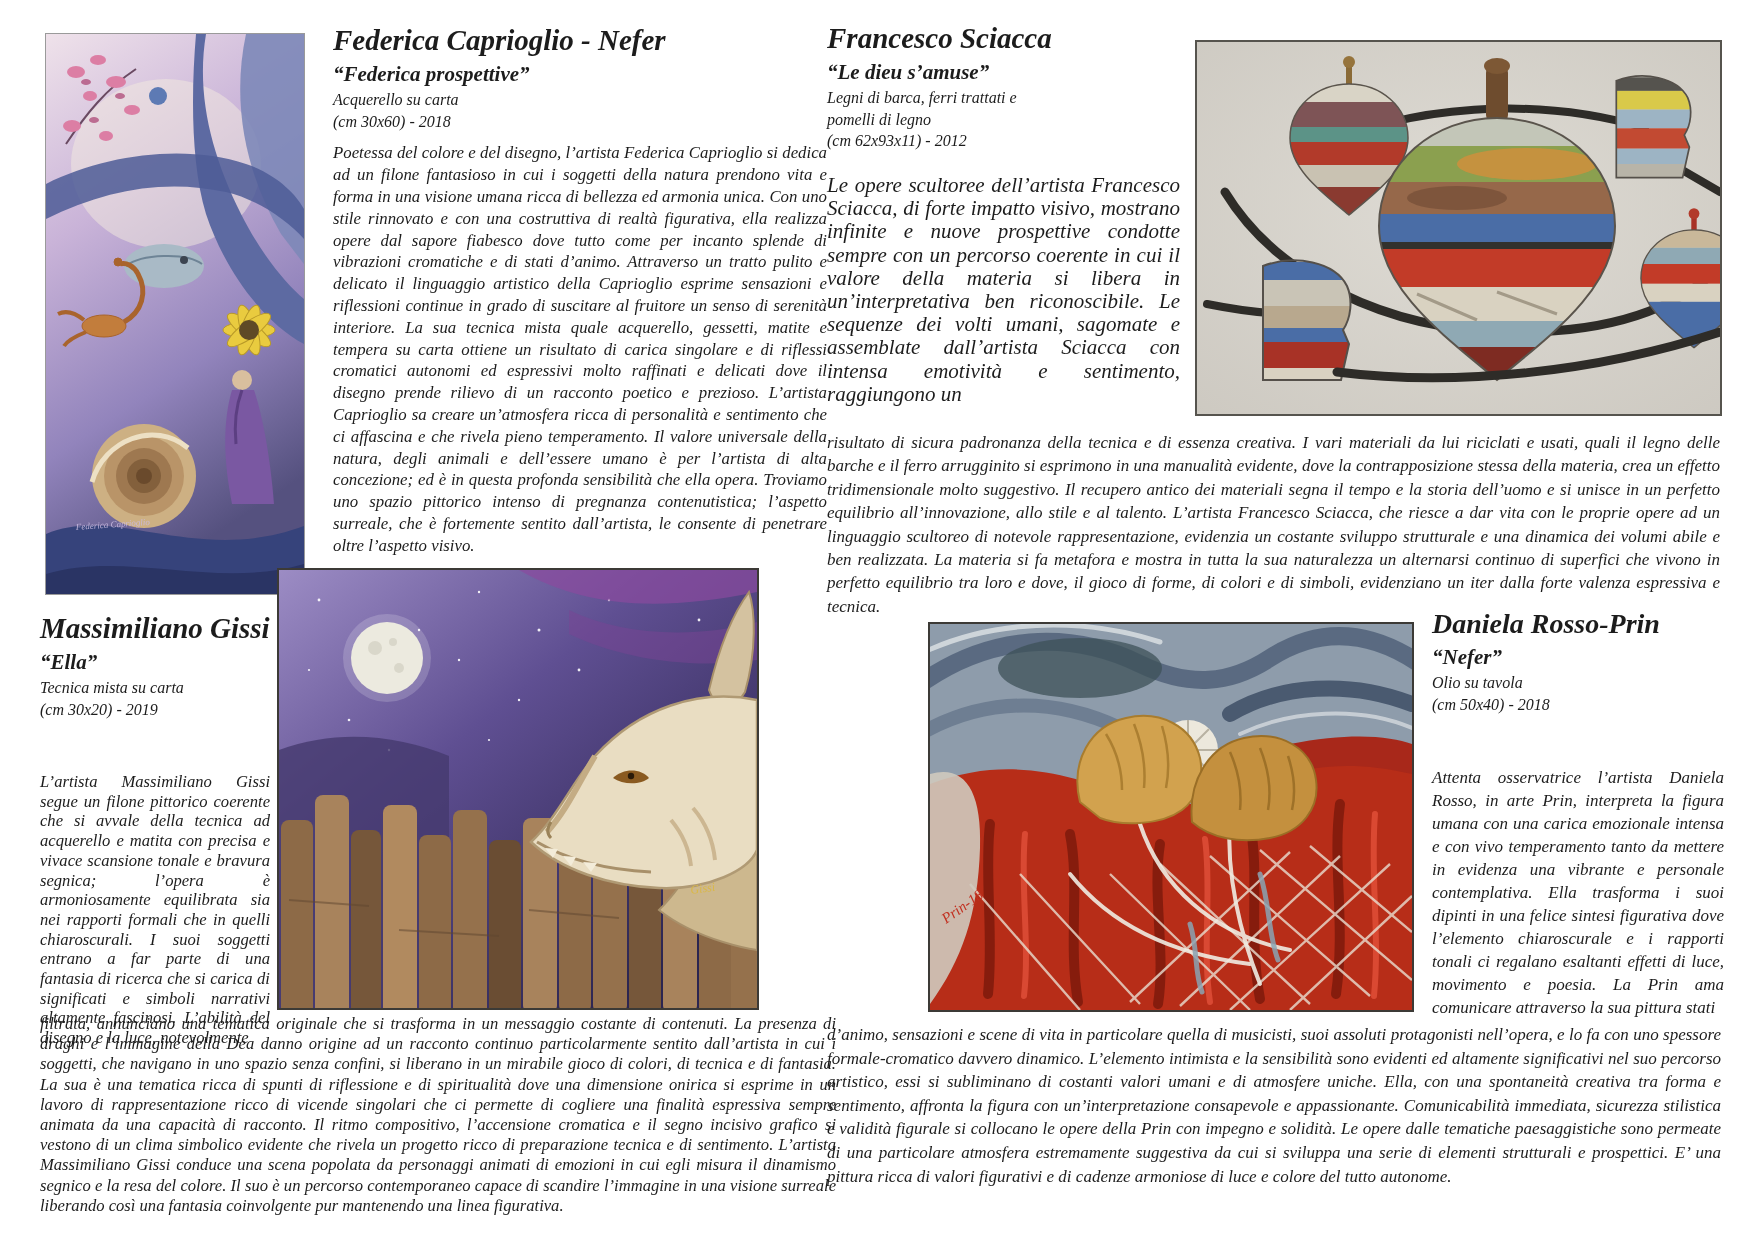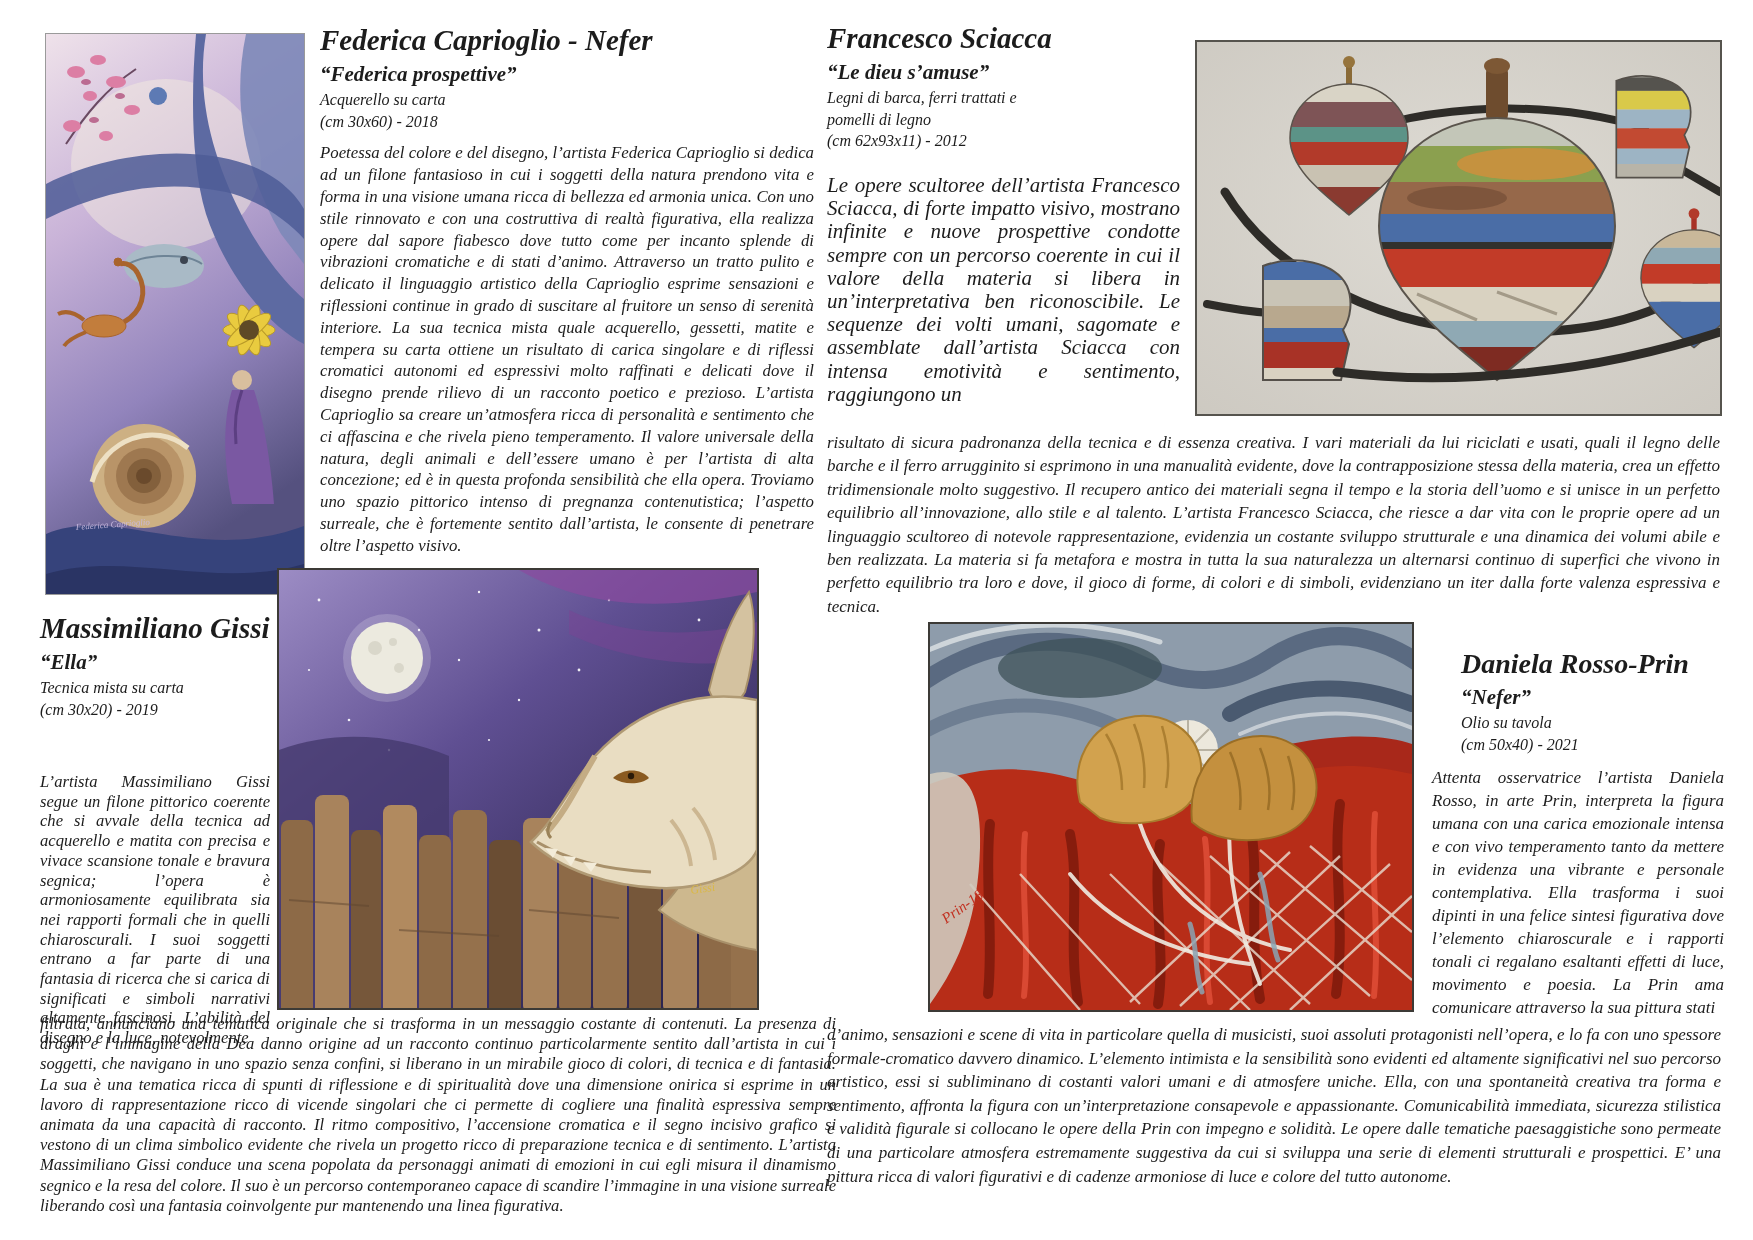--- a/index.html
+++ b/index.html
@@ -91,21 +91,21 @@
         <circle r="17" fill="#83603c"></circle>
           <circle r="8" fill="#6a4a2c"></circle>
         <path d="M-52,6 C-40,-36 10,-56 44,-28" stroke="#ede0c4" stroke-width="5" fill="none"></path>
       </g>
       <path d="M0,500 C70,470 150,532 258,492 L258,560 L0,560 Z" fill="#36437b"></path>
       <path d="M0,540 C80,516 170,556 258,530 L258,560 L0,560 Z" fill="#2a3464"></path>
       <text x="30" y="496" font-size="9" font-style="italic" fill="#cabce0" opacity="0.9" transform="rotate(-4 30 496)">Federica Caprioglio</text>
     </svg>
   </figure>
 
-  <div class="abs" style="left:320px;top:24px;width:494px;">
+  <div class="abs" style="left:333px;top:24px;width:494px;">
     <div class="name">Federica Caprioglio - Nefer</div>
     <div class="wtitle">“Federica prospettive”</div>
     <div class="tech">Acquerello su carta</div>
     <div class="tech">(cm 30x60) - 2018</div>
     <div class="body b-capr">Poetessa del colore e del disegno, l’artista Federica Caprioglio si dedica ad un filone fantasioso in cui i soggetti della natura prendono vita e forma in una visione umana ricca di bellezza ed armonia unica. Con uno stile rinnovato e con una costruttiva di realtà figurativa, ella realizza opere dal sapore fiabesco dove tutto come per incanto splende di vibrazioni cromatiche e di stati d’animo. Attraverso un tratto pulito e delicato il linguaggio artistico della Caprioglio esprime sensazioni e riflessioni continue in grado di suscitare al fruitore un senso di serenità interiore. La sua tecnica mista quale acquerello, gessetti, matite e tempera su carta ottiene un risultato di carica singolare e di riflessi cromatici autonomi ed espressivi molto raffinati e delicati dove il disegno prende rilievo di un racconto poetico e prezioso. L’artista Caprioglio sa creare un’atmosfera ricca di personalità e sentimento che ci affascina e che rivela pieno temperamento. Il valore universale della natura, degli animali e dell’essere umano è per l’artista di alta concezione; ed è in questa profonda sensibilità che ella opera. Troviamo uno spazio pittorico intenso di pregnanza contenutistica; l’aspetto surreale, che è fortemente sentito dall’artista, le consente di penetrare oltre l’aspetto visivo.</div>
   </div>
 
   <div class="abs" style="left:827px;top:22px;width:310px;">
     <div class="name">Francesco Sciacca</div>
     <div class="wtitle">“Le dieu s’amuse”</div>
@@ -362,24 +362,24 @@
       <path d="M262,198 C258,158 278,122 314,114 C350,106 382,124 386,156 C390,184 372,208 340,214 C310,220 280,214 262,198 Z" fill="#c4903e" stroke="#9a6e26" stroke-width="2"></path>
       <g stroke="#9a6e26" stroke-width="2.5" fill="none" opacity="0.9">
         <path d="M300,128 C308,146 312,166 310,186"></path>
         <path d="M330,124 C338,144 342,164 338,186"></path>
         <path d="M358,132 C364,150 366,168 362,186"></path>
       </g>
       <text x="16" y="300" font-size="15" font-style="italic" fill="#c23020" transform="rotate(-35 16 300)">Prin-18</text>
     </svg>
   </figure>
 
-  <div class="abs" style="left:1432px;top:648px;width:292px;margin-left:29px;">
+  <div class="abs" style="left:1432px;top:608px;width:292px;">
     <div class="name" style="font-size:28px;">Daniela Rosso-Prin</div>
     <div class="wtitle">“Nefer”</div>
     <div class="tech">Olio su tavola</div>
-    <div class="tech">(cm 50x40) - 2021</div>
+    <div class="tech">(cm 50x40) - 2018</div>
   </div>
 
   <div class="abs body b-ron" style="left:1432px;top:766px;width:292px;">Attenta osservatrice l’artista Daniela Rosso, in arte Prin, interpreta la figura umana con una carica emozionale intensa e con vivo temperamento tanto da mettere in evidenza una vibrante e personale contemplativa. Ella trasforma i suoi dipinti in una felice sintesi figurativa dove l’elemento chiaroscurale e i rapporti tonali ci regalano esaltanti effetti di luce, movimento e poesia. La Prin ama comunicare attraverso la sua pittura stati</div>
 
   <div class="abs body b-row" style="left:827px;top:1023px;width:894px;">d’animo, sensazioni e scene di vita in particolare quella di musicisti, suoi assoluti protagonisti nell’opera, e lo fa con uno spessore formale-cromatico davvero dinamico. L’elemento intimista e la sensibilità sono evidenti ed altamente significativi nel suo percorso artistico, essi si subliminano di costanti valori umani e di atmosfere uniche. Ella, con una spontaneità creativa tra forma e sentimento, affronta la figura con un’interpretazione consapevole e appassionante. Comunicabilità immediata, sicurezza stilistica e validità figurale si collocano le opere della Prin con impegno e solidità. Le opere dalle tematiche paesaggistiche sono permeate di una particolare atmosfera estremamente suggestiva da cui si sviluppa una serie di elementi strutturali e prospettici. E’ una pittura ricca di valori figurativi e di cadenze armoniose di luce e colore del tutto autonome.</div>
 
 </div>
 
 </body></html>

